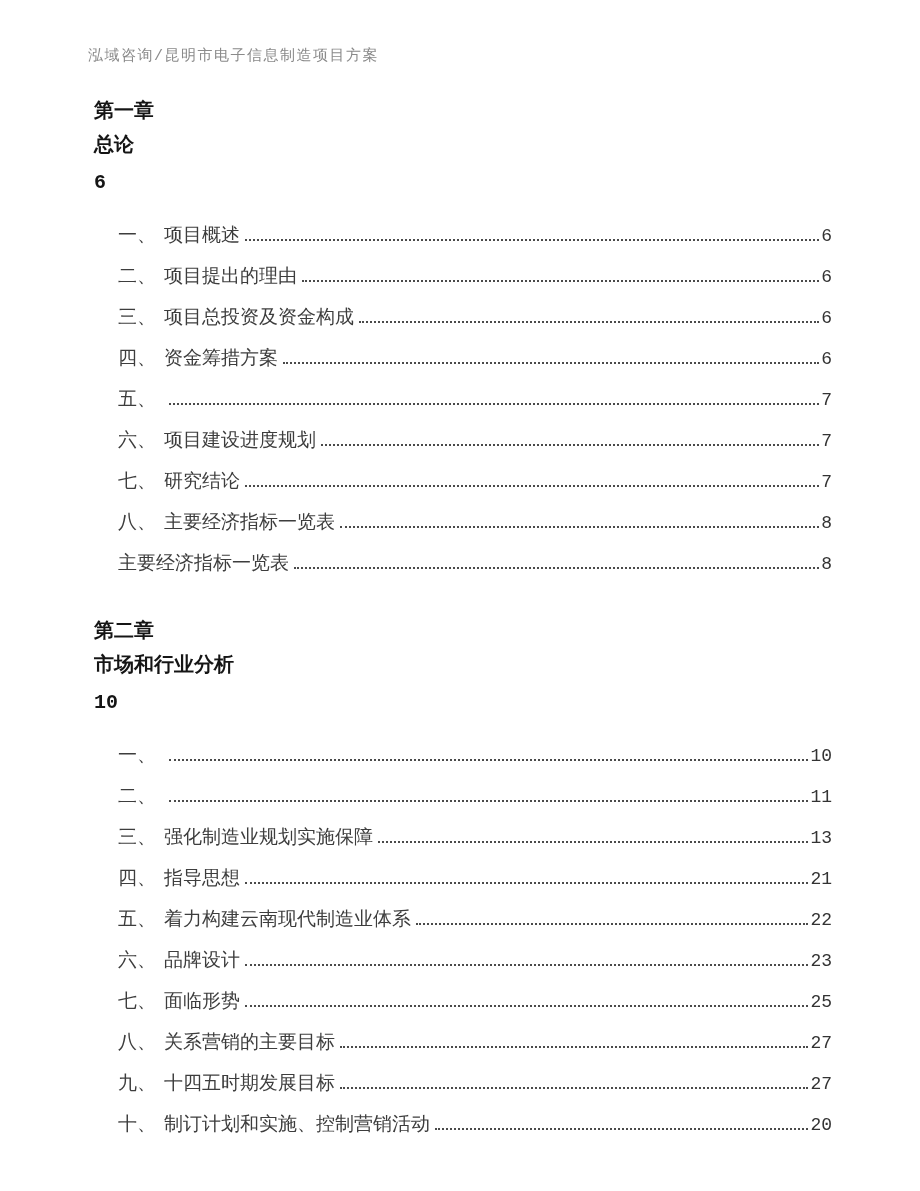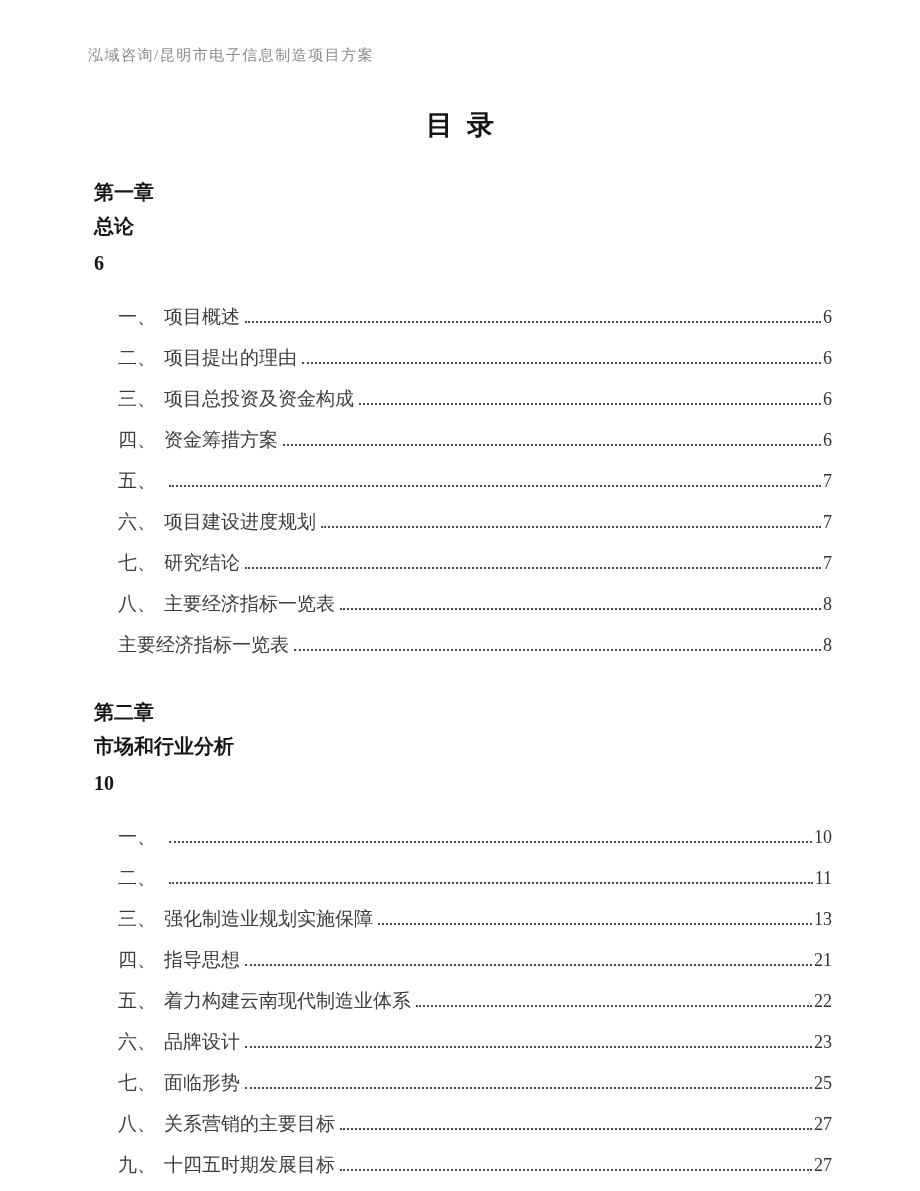--- a/index.html
+++ b/index.html
@@ -3,21 +3,21 @@
 <meta charset="utf-8">
 <style>
   * { margin: 0; padding: 0; box-sizing: border-box; }
   html, body { background: #e8e8e8; }
   .page {
     width: 920px;
     height: 1191px;
     margin: 0 auto;
     background: #ffffff;
     padding: 46px 88px 0 88px;
-    font-family: Liberation Serif, serif;
+    font-family: Liberation Mono, monospace;
     overflow: hidden;
     position: relative;
   }
   .doc-header {
     font-size: 15px;
     color: #8a8a8a;
     letter-spacing: 1.5px;
   }
   .doc-title {
     margin-top: 40px;
@@ -70,21 +70,20 @@
   }
   .toc-item .pg { white-space: nowrap; font-size: 18px; color: #333; }
 </style>
 </head>
 <body>
 
 <div class="page">
 
   <div class="doc-header">泓域咨询/昆明市电子信息制造项目方案</div>
 
-  <div class="doc-title">目录</div>
 
   <div class="toc">
 
     <div class="toc-chapter-row">
       <span class="chapter-label">第一章</span>
       <span class="chapter-title">总论</span>
       <span class="dots"></span>
       <span class="pg">6</span>
     </div>
 
@@ -199,19 +198,20 @@
         <span class="pg">27</span>
       </div>
       <div class="toc-item">
         <span class="num">九、</span>
         <span class="txt">十四五时期发展目标</span>
         <span class="dots"></span>
         <span class="pg">27</span>
       </div>
       <div class="toc-item">
         <span class="num">十、</span>
+        <span class="txt">制订计划和实施、控制营销活动</span>
         <span class="dots"></span>
         <span class="pg">20</span>
       </div>
     </div>
 
   </div>
 </div>
 
 </body></html>

